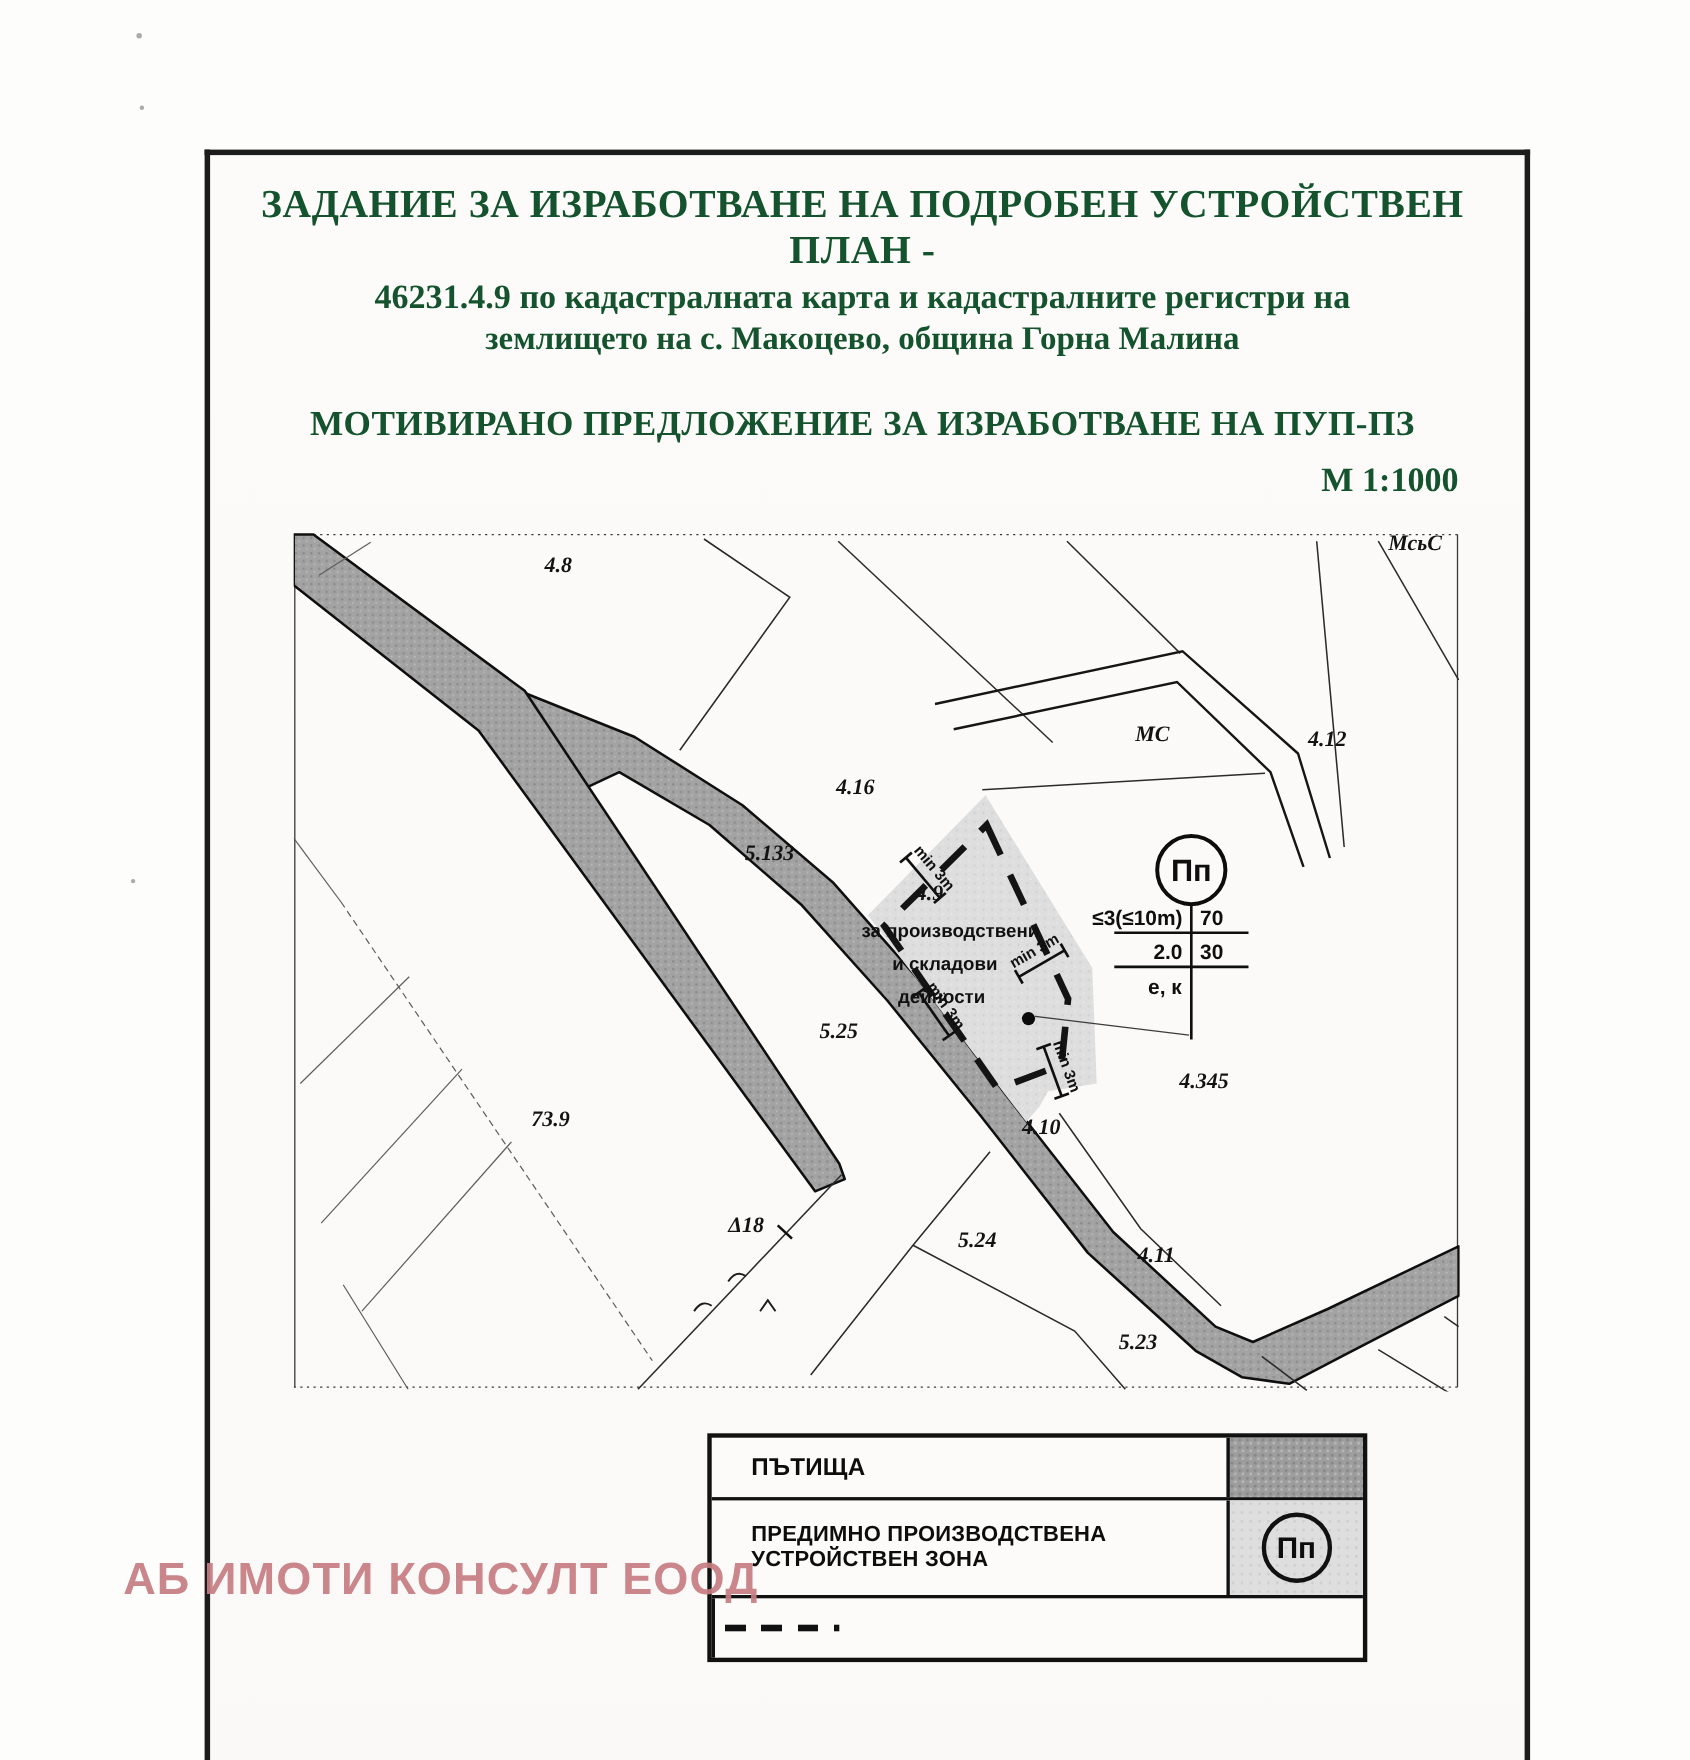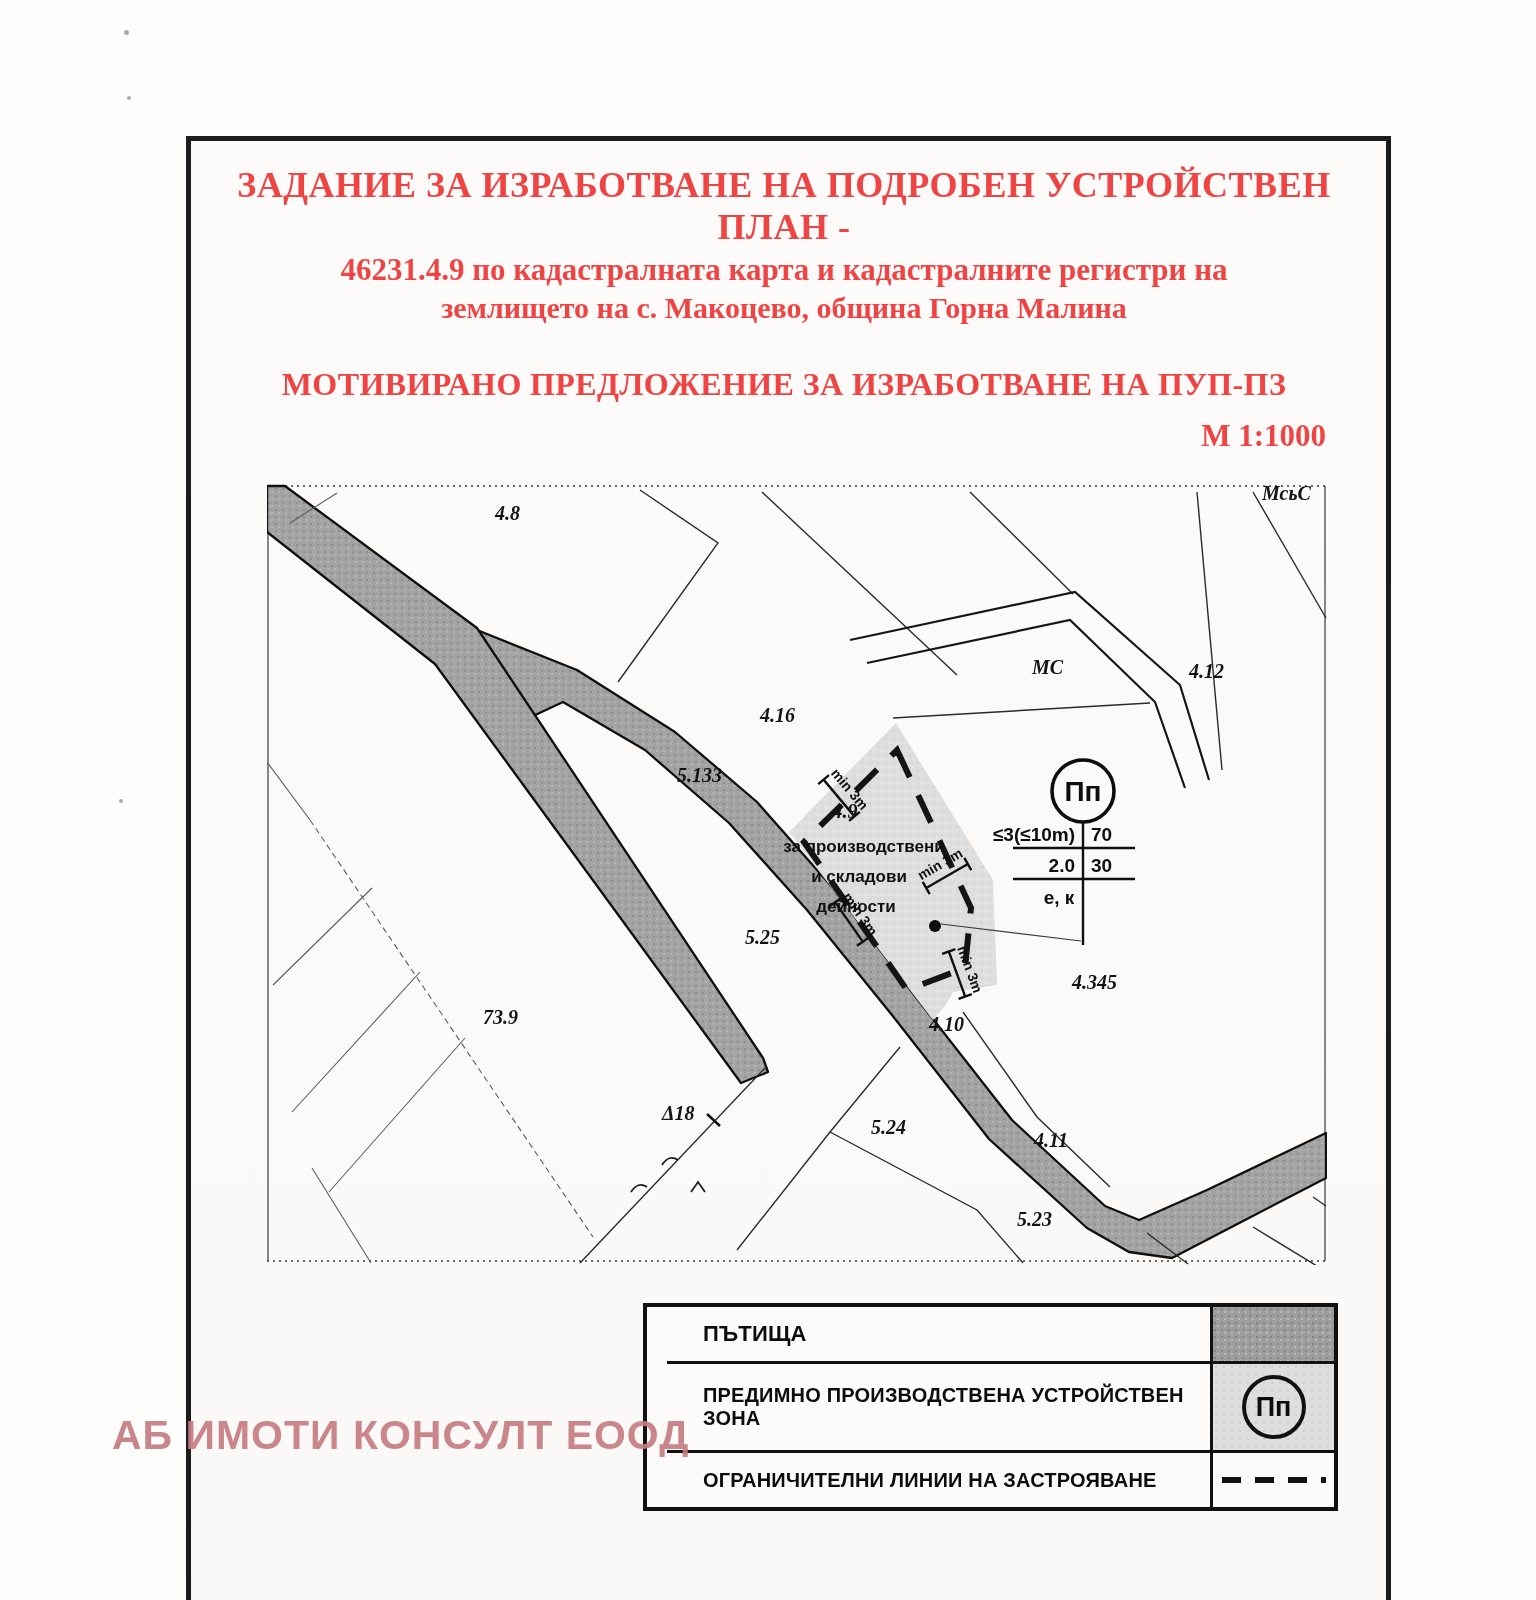--- a/index.html
+++ b/index.html
@@ -12,21 +12,21 @@
   .doc-border{
     position:absolute;left:186px;top:136px;width:1205px;height:1464px;
     border:5px solid #1c1c1c;border-bottom:none;box-sizing:border-box;
     background:linear-gradient(180deg,#fcfbfa 0%,#faf9f7 100%);
   }
   .speck{position:absolute;border-radius:50%;background:#8f8f8f;opacity:.75;}
 
   
   .title-block{
     position:absolute;left:200px;top:152px;width:1168px;
-    text-align:center;font-weight:700;color:#ef4444;
+    text-align:center;font-weight:700;color:#14532d;
   }
   .t1{font-size:36px;letter-spacing:.5px;margin-top:12px;}
   .t2{font-size:34px;letter-spacing:.3px;margin-top:21px;}
   .t3{font-size:31px;margin-top:4px;}
   .t4{font-size:30px;margin-top:3px;}
   .subtitle{font-size:32px;margin-top:41px;letter-spacing:.4px;}
   .scale-note{font-size:31px;text-align:right;padding-right:42px;margin-top:15px;}
 
   
   .map-wrap{position:absolute;left:267px;top:480px;width:1060px;height:785px;}
@@ -43,23 +43,23 @@
   .uselbl{font-family:"Liberation Sans",sans-serif;font-weight:700;font-size:17px;fill:#101010;text-anchor:middle;}
   .min3{font-family:"Liberation Sans",sans-serif;font-weight:700;font-size:14px;fill:#101010;text-anchor:middle;}
   .tick{stroke:#101010;stroke-width:2.4;}
   .tbl{stroke:#0f0f0f;stroke-width:2.4;}
   .tbltxt{font-family:"Liberation Sans",sans-serif;font-weight:700;font-size:19px;fill:#0e0e0e;}
   .pp-txt{font-family:"Liberation Sans",sans-serif;font-weight:700;font-size:28px;fill:#0e0e0e;text-anchor:middle;}
   .survey{fill:none;stroke:#1d1d1d;stroke-width:1.8;}
 
   
   .legend{
-    position:absolute;left:643px;top:1303px;width:695px;height:208px;
+    position:absolute;left:643px;top:1303px;width:600px;height:208px;
     border:4px solid #111;box-sizing:border-box;background:#fcfbfa;
-    font-family:"Liberation Sans",sans-serif;font-weight:700;color:#0d0d0d;padding-left:20px;
+    font-family:"Liberation Sans",sans-serif;font-weight:700;color:#0d0d0d;
   }
   .legend-row{display:flex;box-sizing:border-box;border-bottom:3px solid #111;}
   .legend-row:last-child{border-bottom:none;}
   .legend-label{flex:1;display:flex;align-items:center;padding-left:36px;letter-spacing:.2px;}
   .legend-swatch{width:124px;border-left:3px solid #111;box-sizing:border-box;
     display:flex;align-items:center;justify-content:center;}
   .sw-road{
     background-color:#9d9d9d;
     background-image:radial-gradient(circle at 2px 2px,#858585 1px,transparent 1.5px),
                      radial-gradient(circle at 5px 5px,#b9b9b9 1px,transparent 1.5px);
@@ -238,20 +238,19 @@
     <div class="legend-label" style="font-size:22px;">ПЪТИЩА</div>
     <div class="legend-swatch sw-road"></div>
   </div>
   <div class="legend-row" style="height:89px;">
     <div class="legend-label" style="font-size:20px;">ПРЕДИМНО ПРОИЗВОДСТВЕНА УСТРОЙСТВЕН ЗОНА</div>
     <div class="legend-swatch sw-zone">
       <div class="pp-circle">Пп</div>
     </div>
   </div>
   <div class="legend-row" style="height:54px;">
-    <div class="legend-label" style="font-size:20px;">ОГРАНИЧИТЕЛНИ ЛИНИИ НА ЗАСТРОЯВАНЕ</div>
     <div class="legend-swatch">
       <div class="dash-line"></div>
     </div>
   </div>
 </div>
 
 <div class="watermark">АБ ИМОТИ КОНСУЛТ ЕООД</div>
 
 </body></html>

